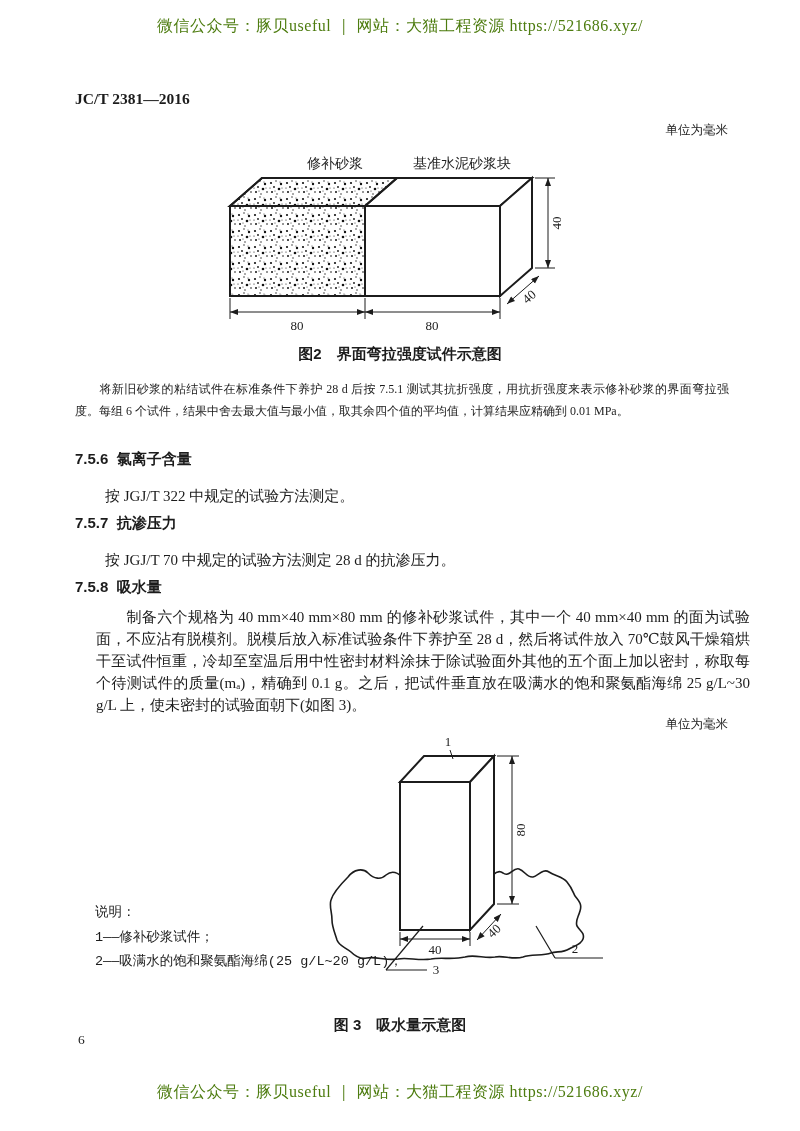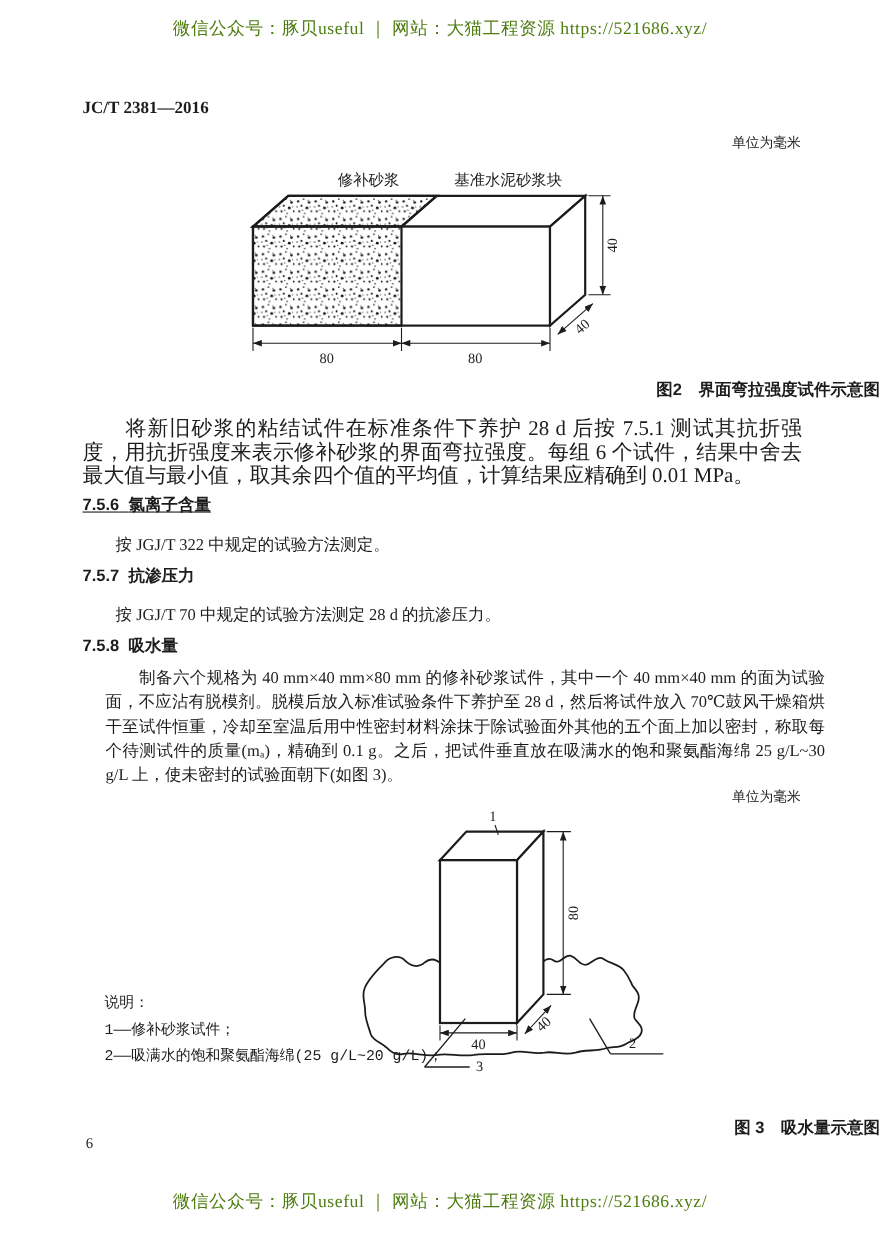--- a/index.html
+++ b/index.html
@@ -17,37 +17,37 @@
   .doc-number{
     position:absolute;left:75px;top:90px;font-size:15.5px;font-weight:bold;
     font-family:"Liberation Serif","DejaVu Serif",serif;
   }
   .unit-note{
     position:absolute;right:72px;font-size:12.5px;text-align:right;
   }
   .unit-1{top:122px;}
   .unit-2{top:716px;}
   .fig-caption{
-    position:absolute;left:0;width:100%;text-align:right;
+    position:absolute;left:0;width:100%;text-align:center;
     font-weight:bold;font-size:15px;
     font-family:"Liberation Sans","DejaVu Sans",sans-serif;
   }
   .cap-2{top:345px;}
   .cap-3{top:1016px;}
   .body-para{
-    position:absolute;left:75px;width:654px;font-size:19px;line-height:21.5px;
+    position:absolute;left:75px;width:654px;font-size:12px;line-height:21.5px;
     text-align:justify;text-justify:inter-ideograph;
   }
   .body-para .indent{display:inline-block;width:2em;}
   .para-1{top:379px;}
   .sec-heading{
     position:absolute;left:75px;font-size:15px;font-weight:bold;
     font-family:"Liberation Sans","DejaVu Sans",sans-serif;
   }
-  .h-756{top:450px;text-decoration:underline;}
+  .h-756{top:450px;}
   .b-756{top:485px;}
   .h-757{top:514px;}
   .b-757{top:549px;}
   .h-758{top:578px;}
   .b-758{top:606px;margin-left:21px;}
   .sec-body{
     position:absolute;left:75px;width:654px;font-size:15px;line-height:22px;
     text-align:justify;text-justify:inter-ideograph;
   }
   .figure-svg{position:absolute;}

